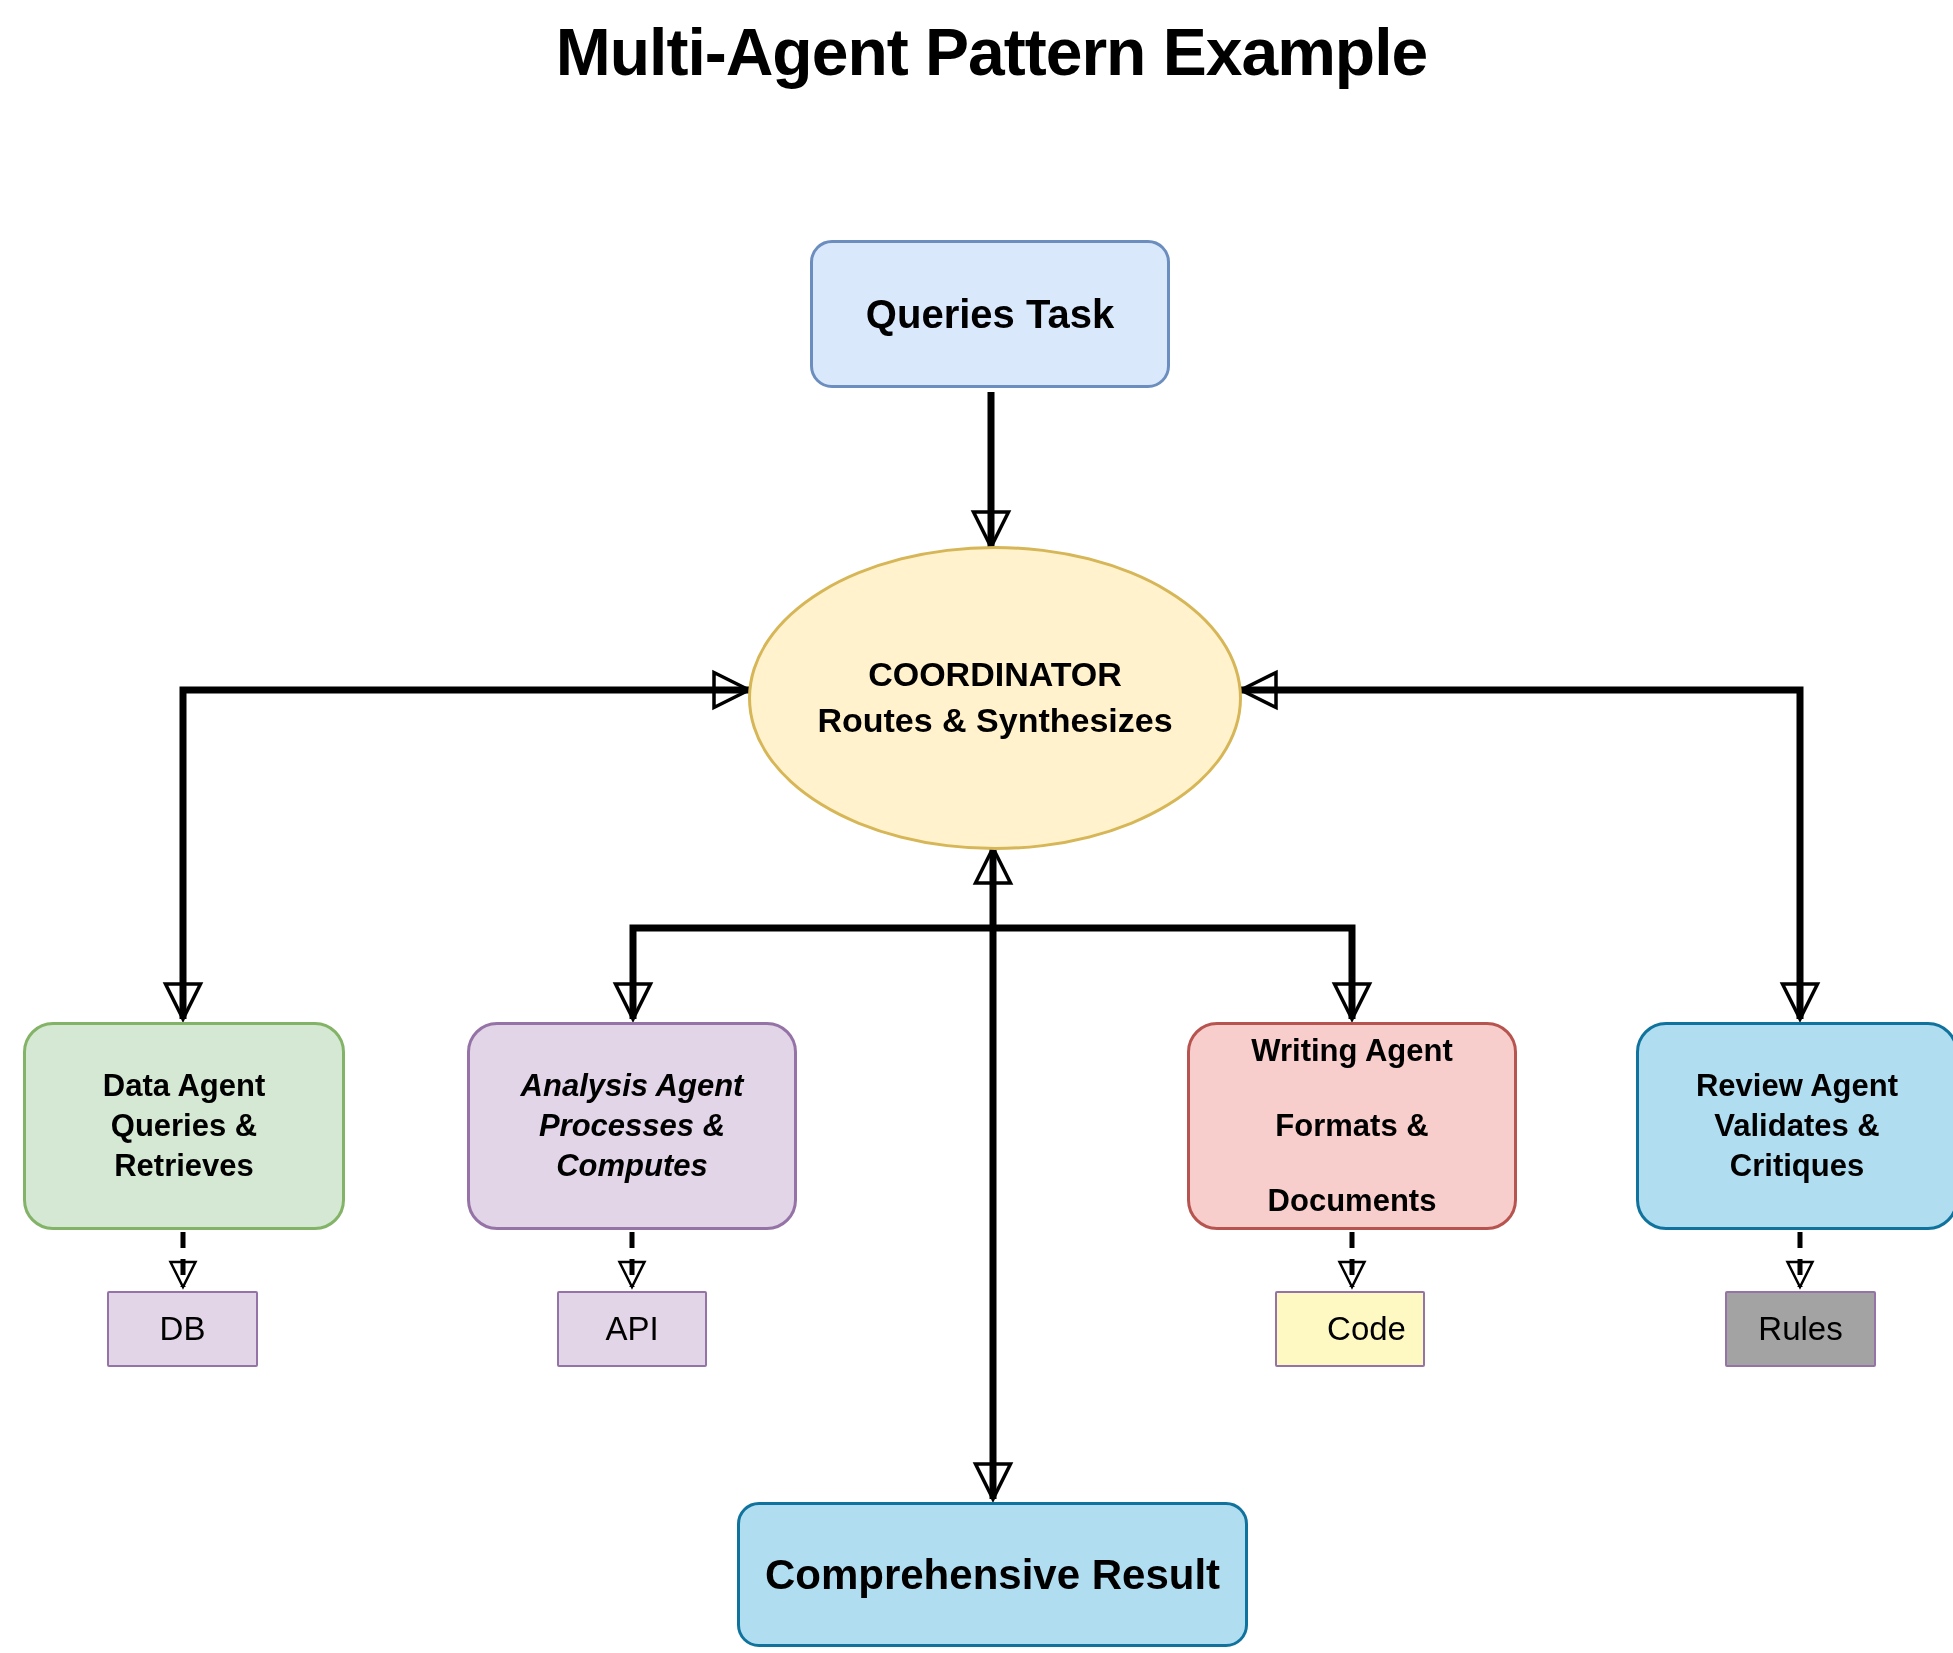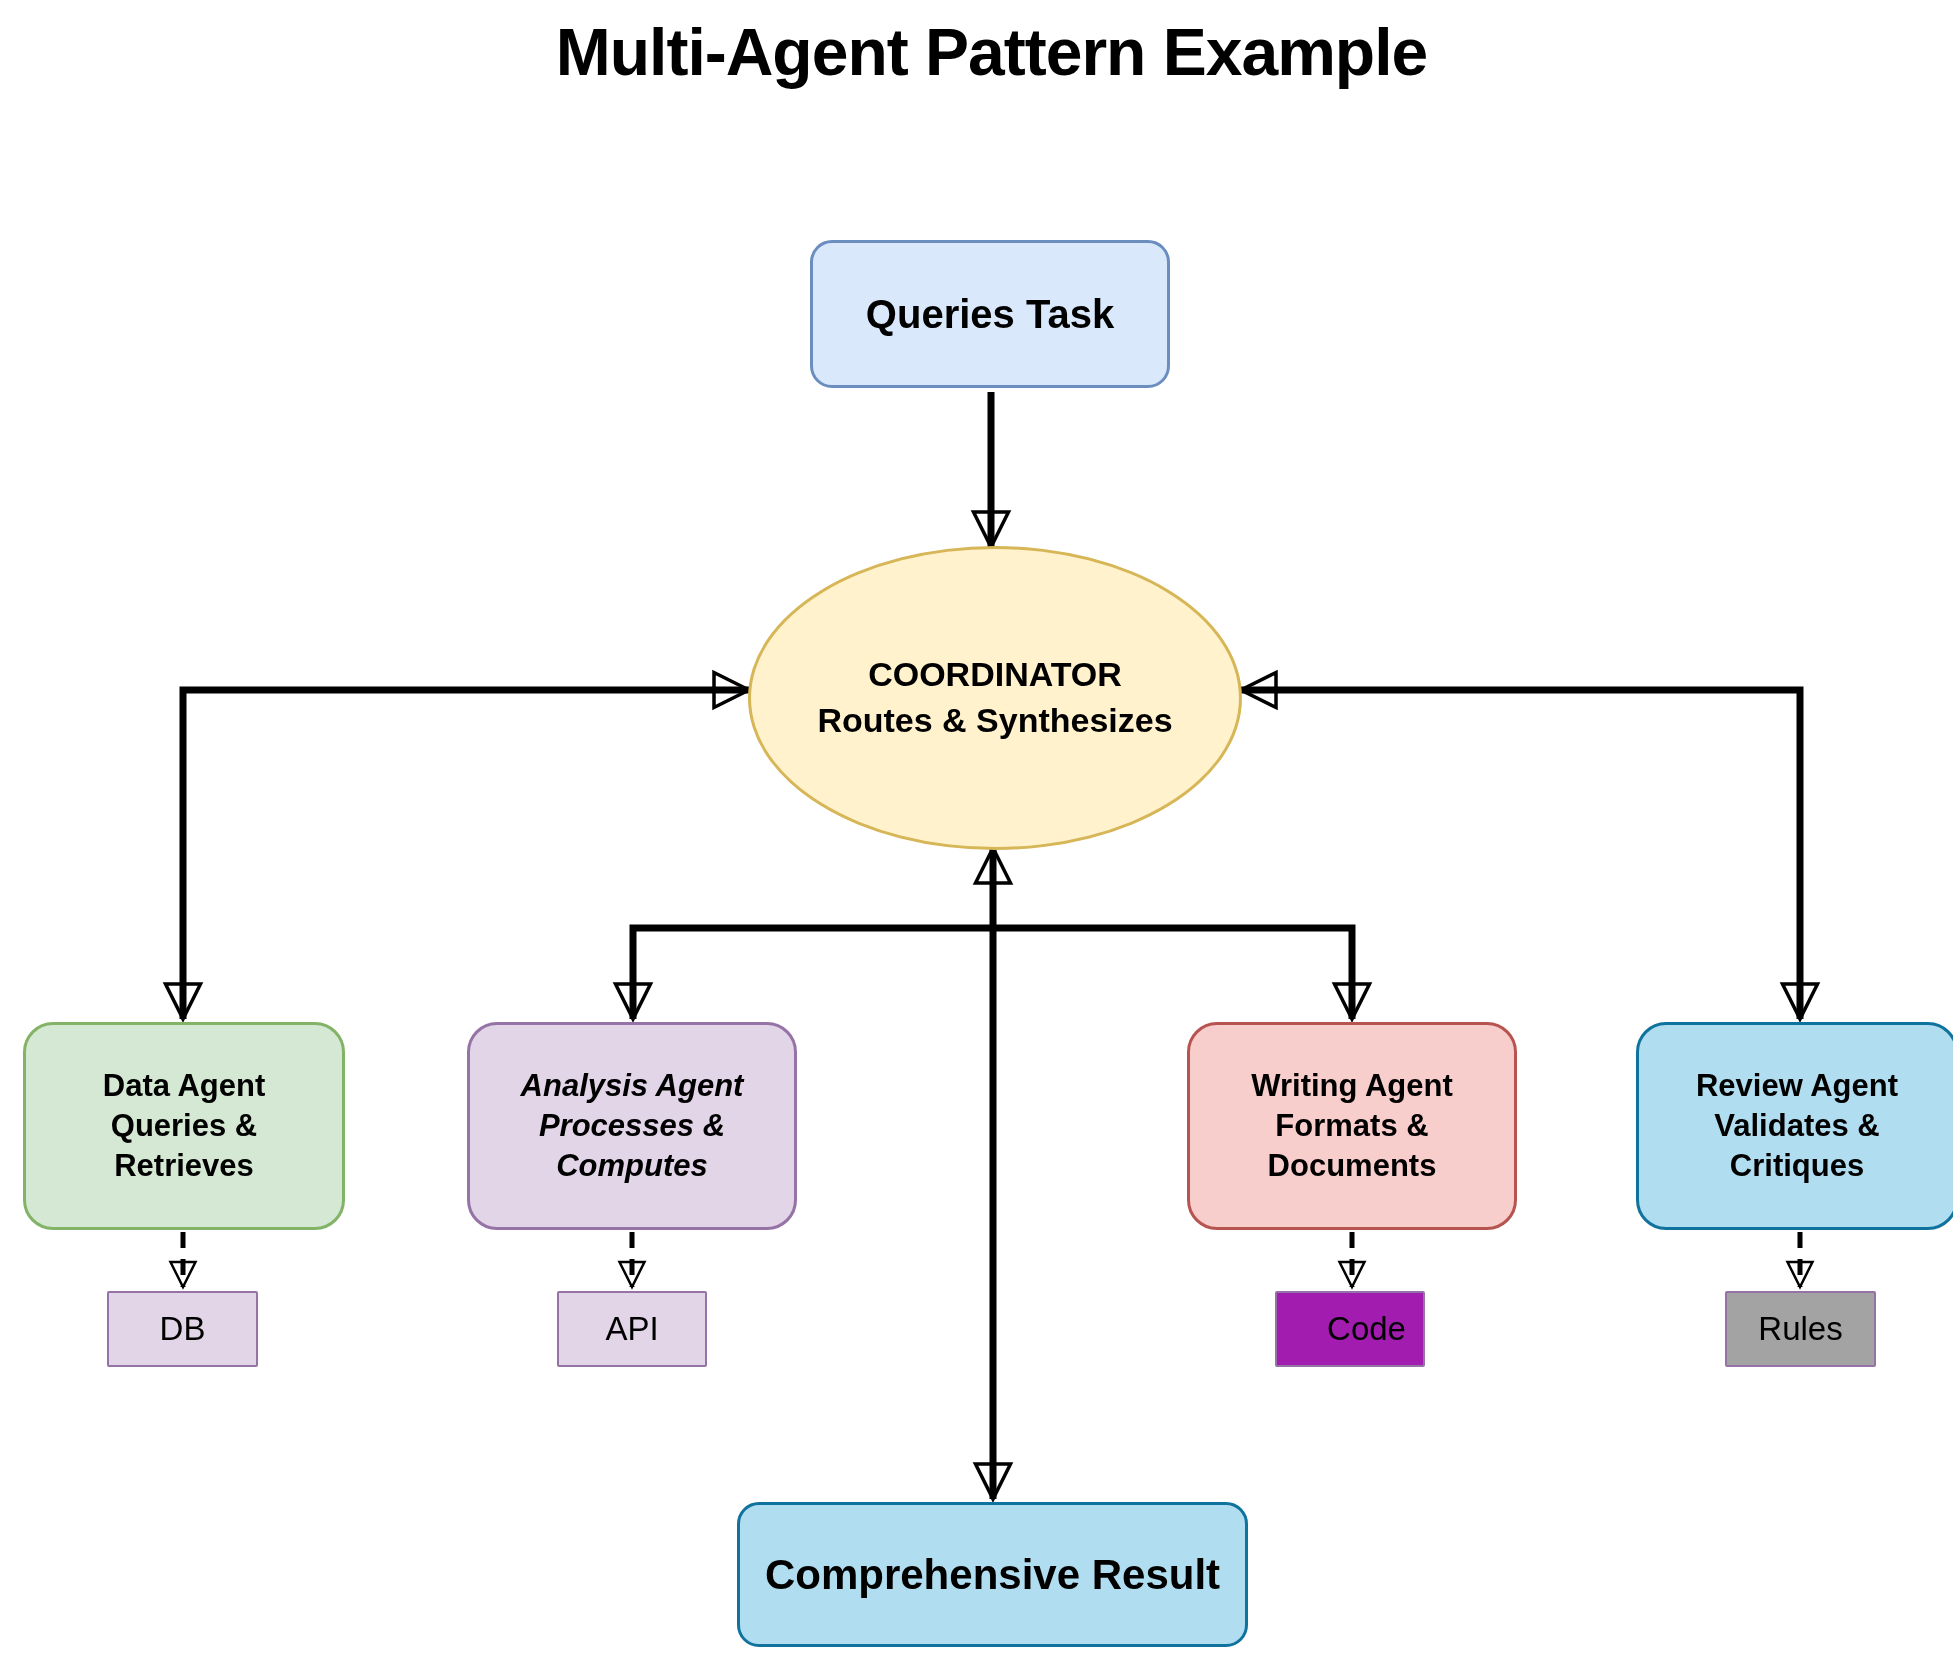--- a/index.html
+++ b/index.html
@@ -56,21 +56,21 @@
     border-radius: 50%; border-width: 3px;
     font-size: 34px; font-weight: bold; line-height: 1.35;
   }
   .agent {
     top: 1022px; height: 208px;
     border-radius: 30px; border-width: 3.5px;
     font-size: 31px; font-weight: bold; line-height: 1.3;
   }
   .agent-0 { left: 8px;    width: 322px; }
   .agent-1 { left: 452px;  width: 330px; font-style: italic; }
-  .agent-2 { left: 1172px; width: 330px; }
+  .agent-2 { left: 1172px; width: 330px; gap: 35px; }
   .agent-3 { left: 1621px; width: 322px; }
 
   .tool {
     top: 1291px; height: 76px;
     border-radius: 2px; border-width: 2.5px;
     font-size: 33px; font-weight: normal;
   }
   .tool-0 { left: 92px;   width: 151px; }
   .tool-1 { left: 542px;  width: 150px; }
   .tool-2 { left: 1260px; width: 150px; }
@@ -144,21 +144,21 @@
     <span class="lbl">Validates &amp;</span>
     <span class="lbl">Critiques</span>
   </div>
 
   <div class="node tool tool-0" style="background: rgb(225, 213, 231); border-color: rgb(150, 115, 166);">
     <span class="lbl">DB</span>
   </div>
   <div class="node tool tool-1" style="background: rgb(225, 213, 231); border-color: rgb(150, 115, 166);">
     <span class="lbl">API</span>
   </div>
-  <div class="node tool tool-2" style="background: #a21caf; border-color: rgb(150, 115, 166); padding-left: 33px;">
+  <div class="node tool tool-2" style="background: #fef9c3; border-color: rgb(150, 115, 166); padding-left: 33px;">
     <span class="lbl">Code</span>
   </div>
   <div class="node tool tool-3" style="background: #a3a3a3; border-color: rgb(150, 115, 166);">
     <span class="lbl">Rules</span>
   </div>
 
   <div class="node result" style="background: rgb(177, 221, 240); border-color: rgb(16, 115, 158);">
     <span class="lbl">Comprehensive Result</span>
   </div>
 

